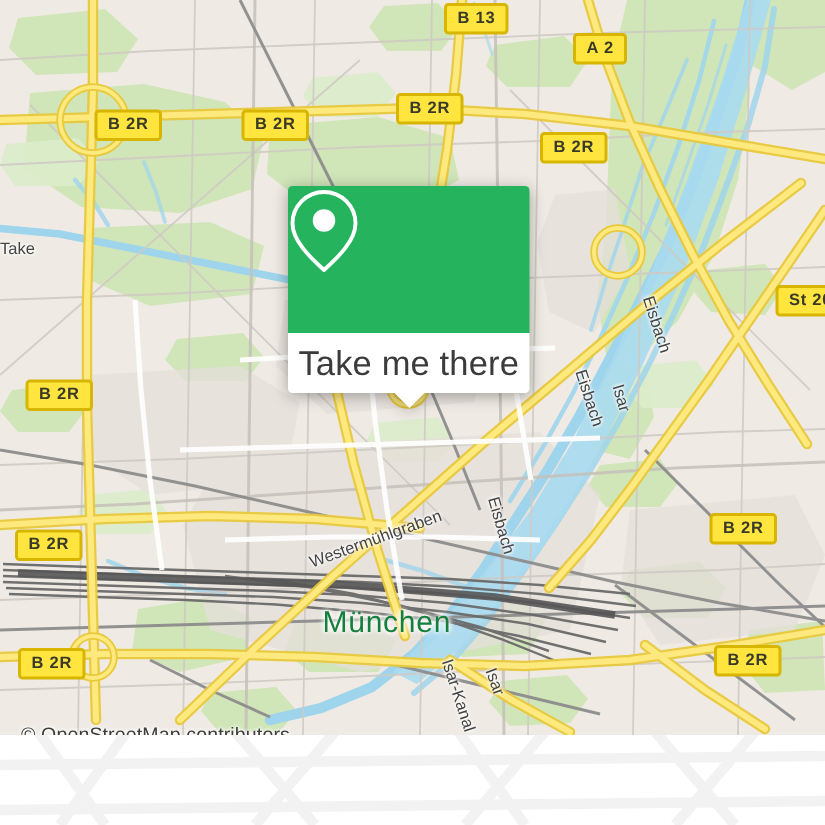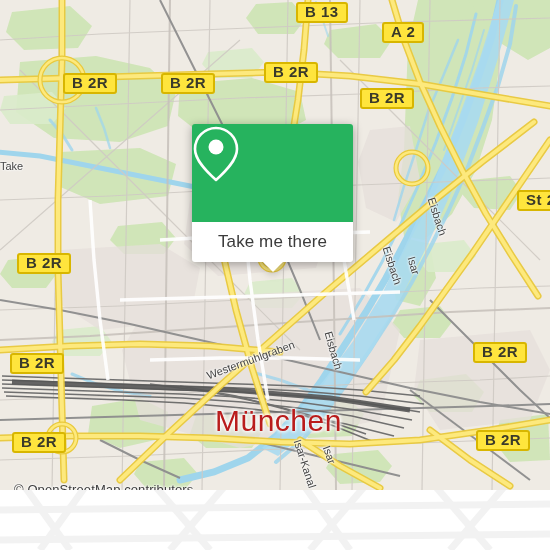--- a/index.html
+++ b/index.html
@@ -26,42 +26,42 @@
     z-index:30;
   }
 
   
   .shield{
     position:absolute;
     background:#ffe53d;
     border:2px solid #d8b600;
     border-radius:3px;
     color:#3a3a2a;
-    font-size:15px;
+    font-size:11px;
     font-weight:bold;
     letter-spacing:.5px;
     padding:1px 7px 2px 7px;
     line-height:14px;
     white-space:nowrap;
     z-index:14;
   }
 
   
   .mlabel{
     position:absolute;
     color:#444;
     font-size:11px;
     white-space:nowrap;
     text-shadow:0 0 3px #fff,0 0 3px #fff,0 0 2px #fff;
     z-index:13;
   }
   .citylabel{
     position:absolute;
-    color:#b91c1c;
-    font-size:30px;
+    color:#15803d;
+    font-size:20px;
     letter-spacing:.5px;
     white-space:nowrap;
     text-shadow:0 0 4px #fff,0 0 4px #fff,0 0 3px #fff;
     z-index:13;
   }
 
   
   .popup{
     position:absolute;left:192px;top:124px;width:161px;
     z-index:40;
@@ -71,21 +71,21 @@
     height:98px;background:#26b35e;
     border-radius:3px 3px 0 0;
     display:flex;align-items:center;justify-content:center;
   }
   .popup-bottom{
     height:40px;background:#ffffff;
     border-radius:0 0 3px 3px;
     display:flex;align-items:center;justify-content:center;
   }
   .popup-label{
-    font-size:17px;color:#3b3b3b;letter-spacing:.1px;
+    font-size:23px;color:#3b3b3b;letter-spacing:.1px;
   }
   .popup-tail{
     position:absolute;left:50%;top:138px;margin-left:-10px;
     width:0;height:0;
     border-left:10px solid transparent;
     border-right:10px solid transparent;
     border-top:10px solid #ffffff;
   }
 
   

